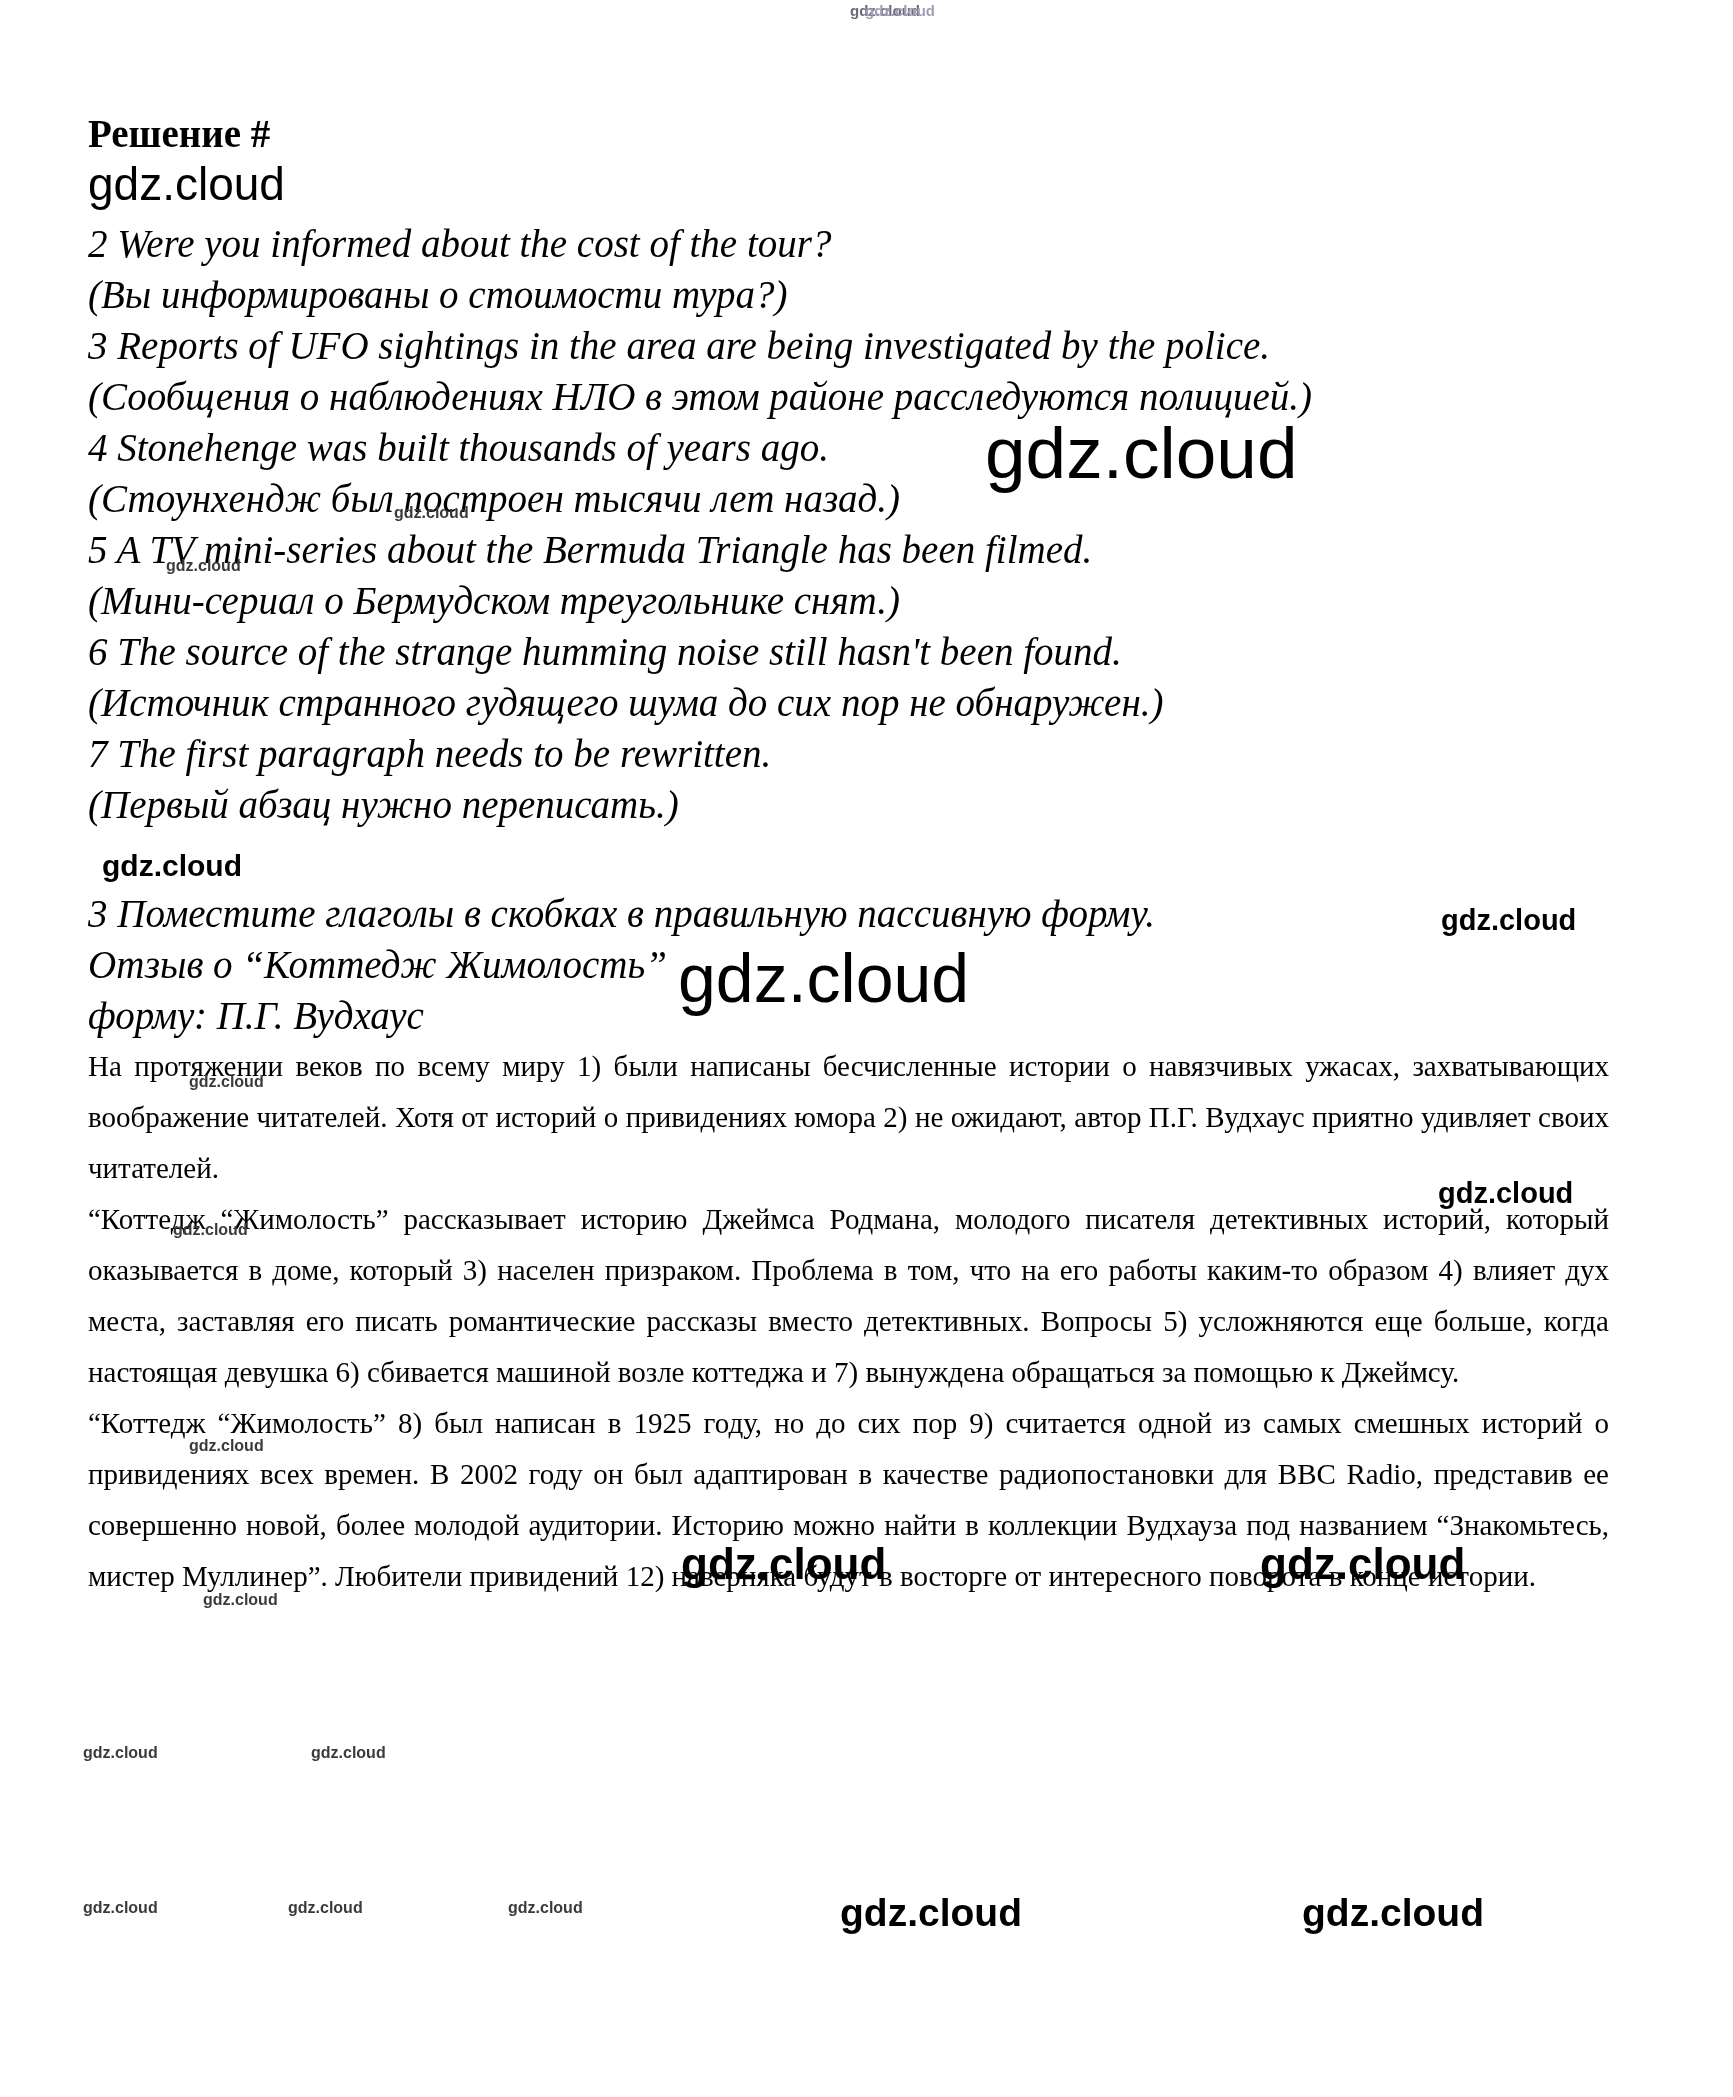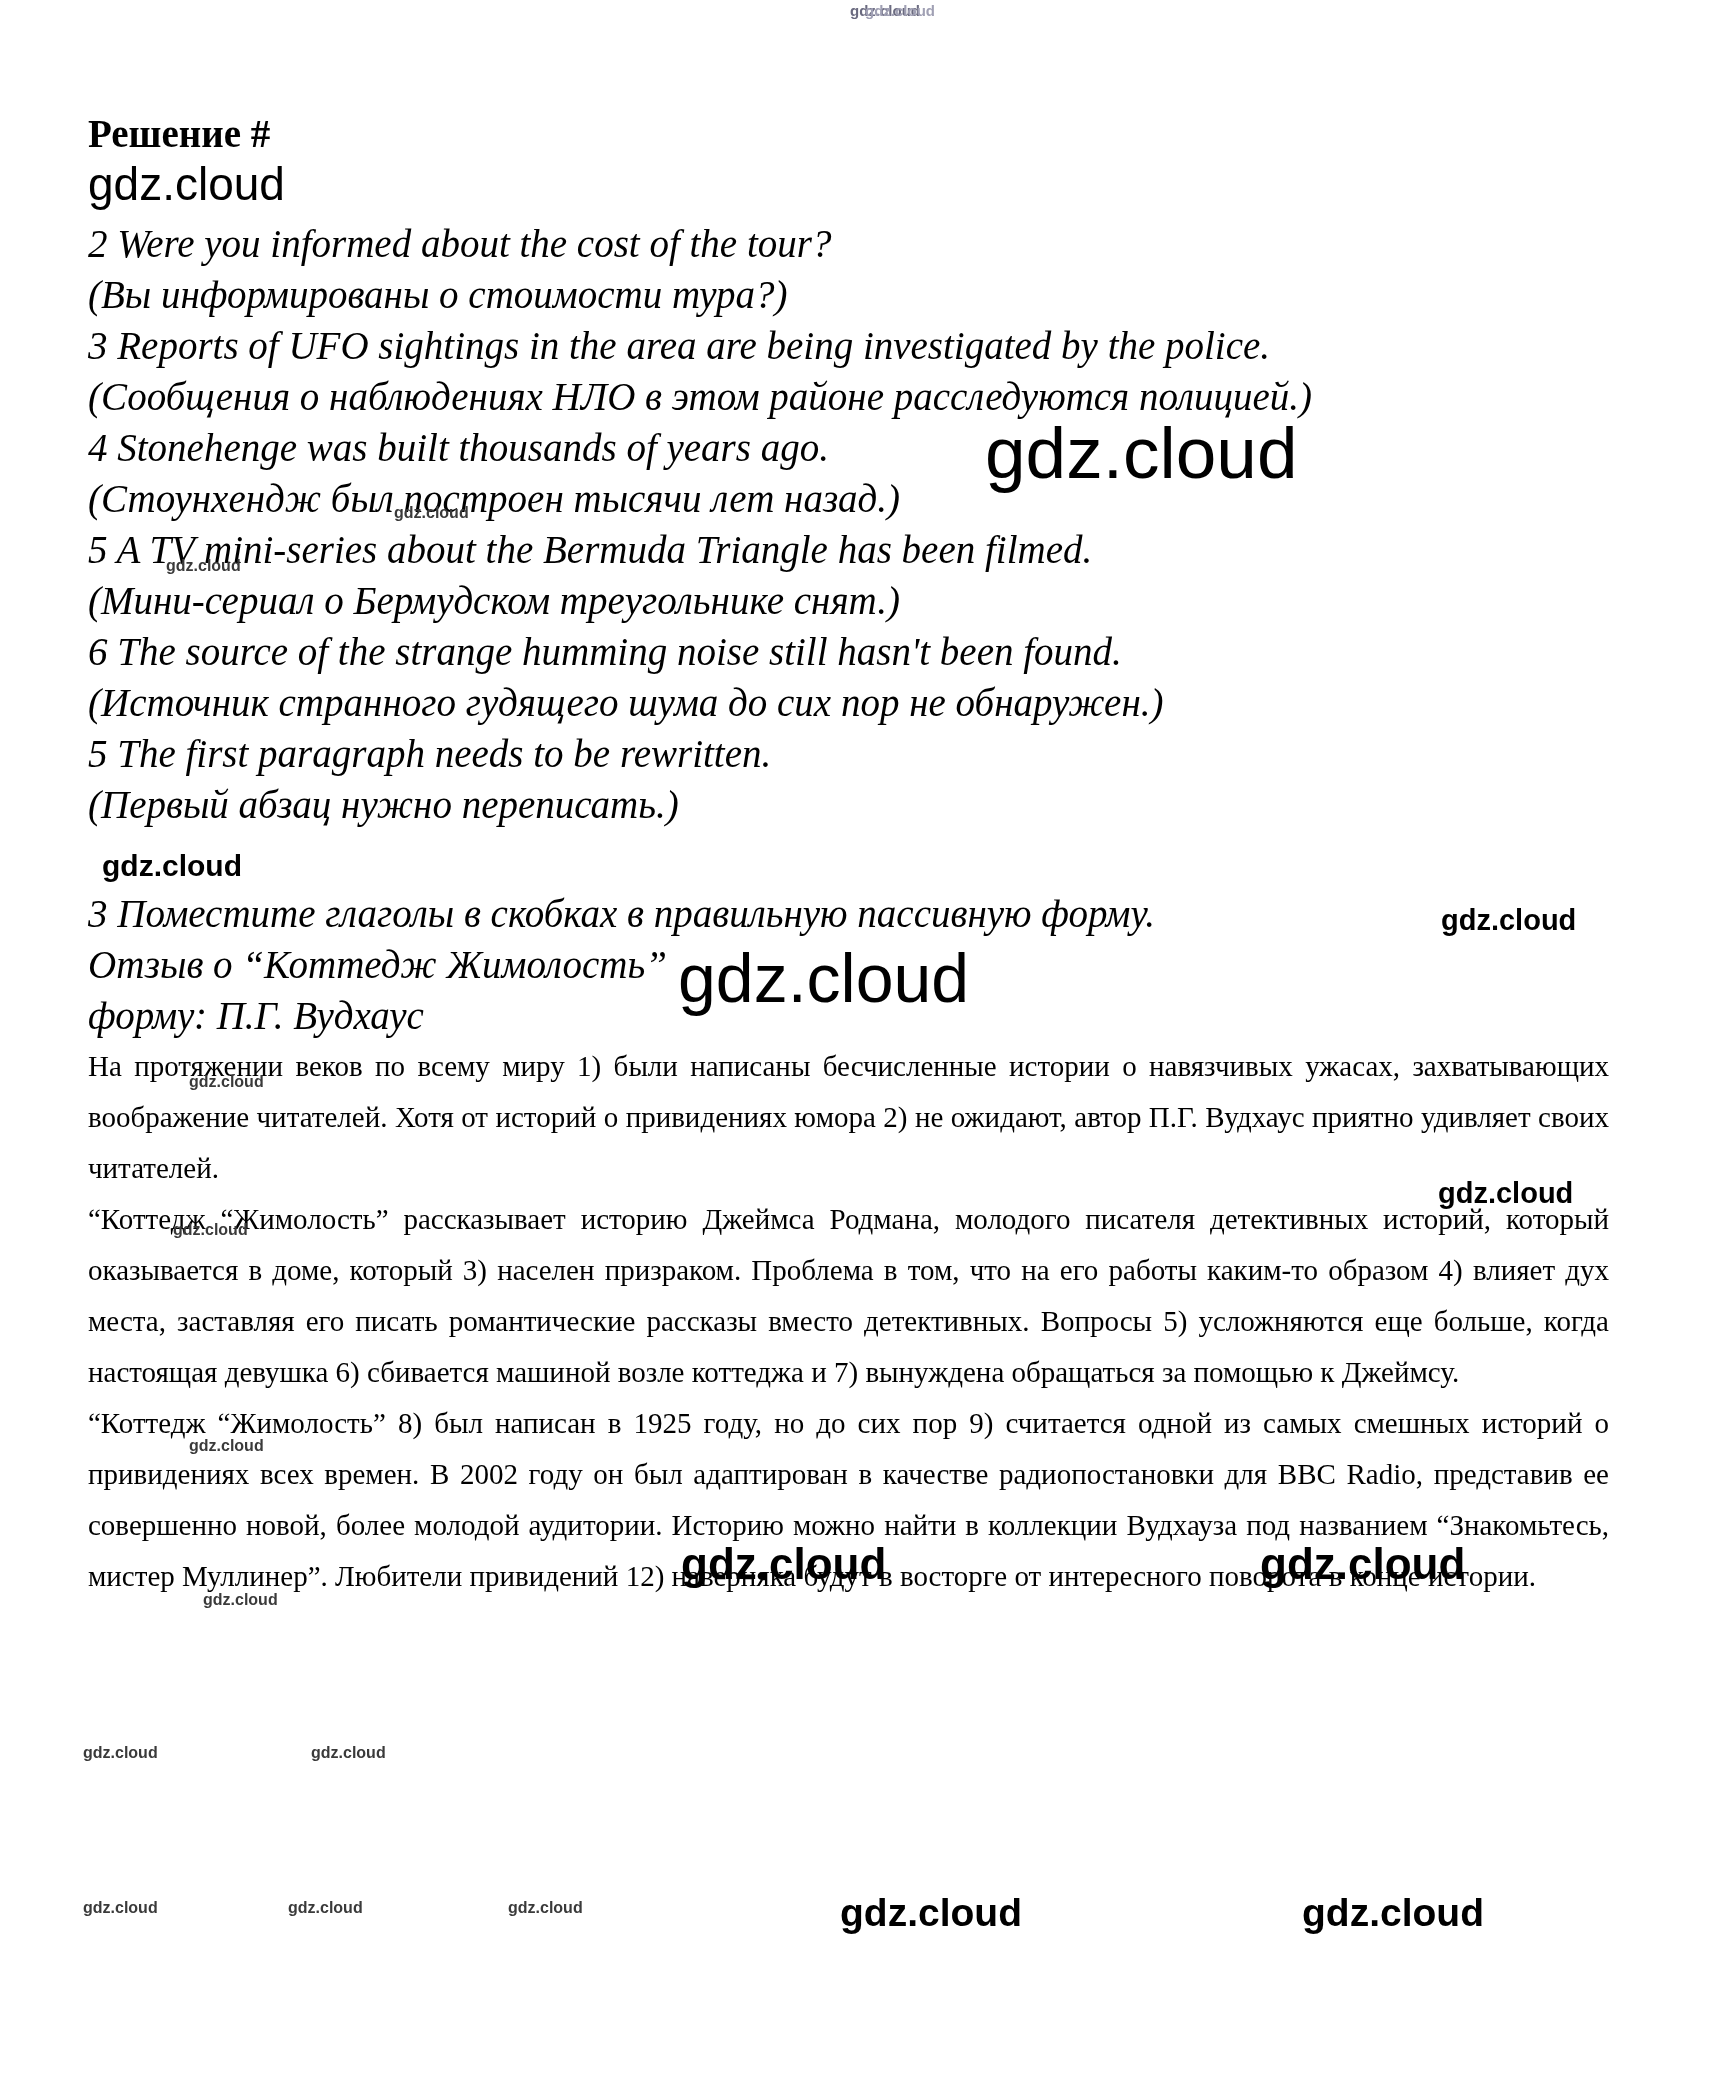--- a/index.html
+++ b/index.html
@@ -94,21 +94,21 @@
       <div class="line">2 Were you informed about the cost of the tour?</div>
       <div class="line">(Вы информированы о стоимости тура?)</div>
       <div class="line">3 Reports of UFO sightings in the area are being investigated by the police.</div>
       <div class="line">(Сообщения о наблюдениях НЛО в этом районе расследуются полицией.)</div>
       <div class="line">4 Stonehenge was built thousands of years ago.</div>
       <div class="line">(Стоунхендж был построен тысячи лет назад.)</div>
       <div class="line">5 A TV mini-series about the Bermuda Triangle has been filmed.</div>
       <div class="line">(Мини-сериал о Бермудском треугольнике снят.)</div>
       <div class="line">6 The source of the strange humming noise still hasn't been found.</div>
       <div class="line">(Источник странного гудящего шума до сих пор не обнаружен.)</div>
-      <div class="line">5 The first paragraph needs to be rewritten.</div>
+      <div class="line">7 The first paragraph needs to be rewritten.</div>
       <div class="line">(Первый абзац нужно переписать.)</div>
     </div>
 
     <div class="wm wm-section">gdz.cloud</div>
 
     <div class="line">3 Поместите глаголы в скобках в правильную пассивную форму.</div>
     <div class="line">Отзыв о “Коттедж Жимолость”</div>
     <div class="line">форму: П.Г. Вудхаус</div>
 
     <p class="para">На протяжении веков по всему миру 1) были написаны бесчисленные истории о навязчивых ужасах, захватывающих воображение читателей. Хотя от историй о привидениях юмора 2) не ожидают, автор П.Г. Вудхаус приятно удивляет своих читателей.</p>

